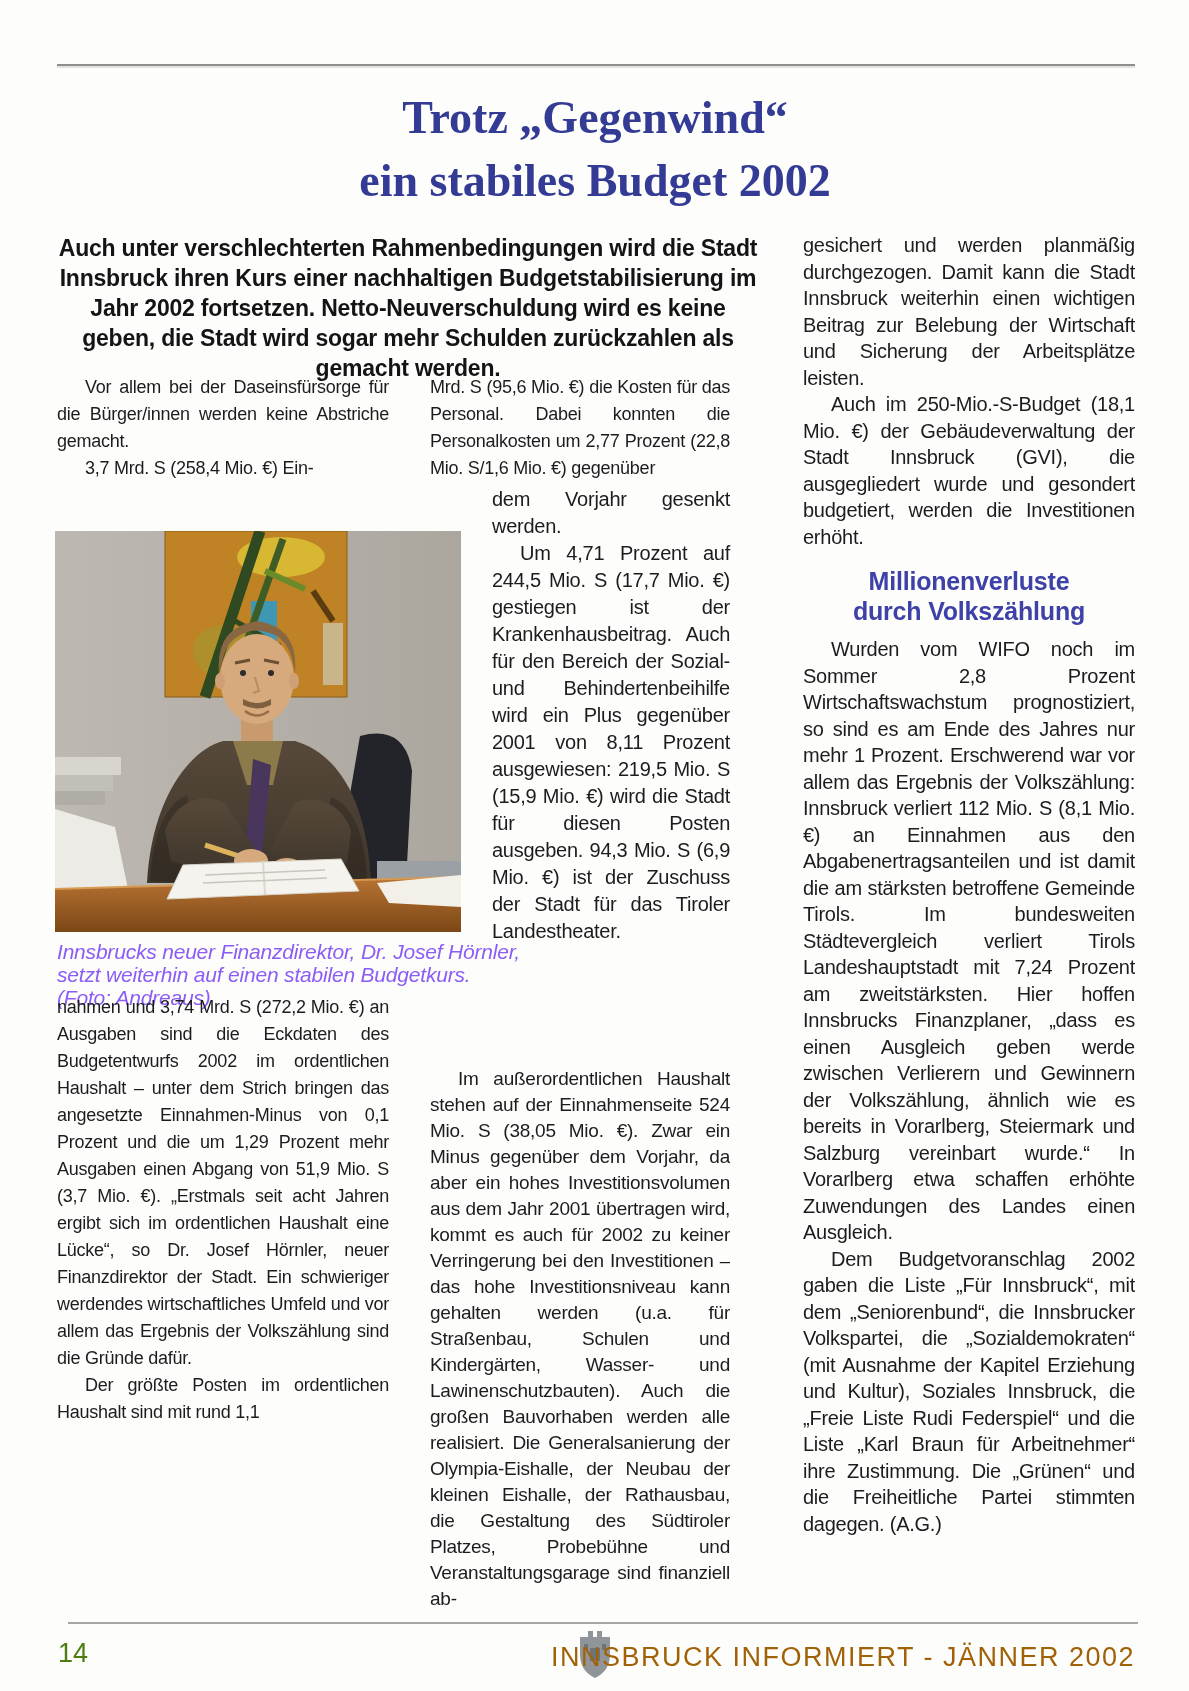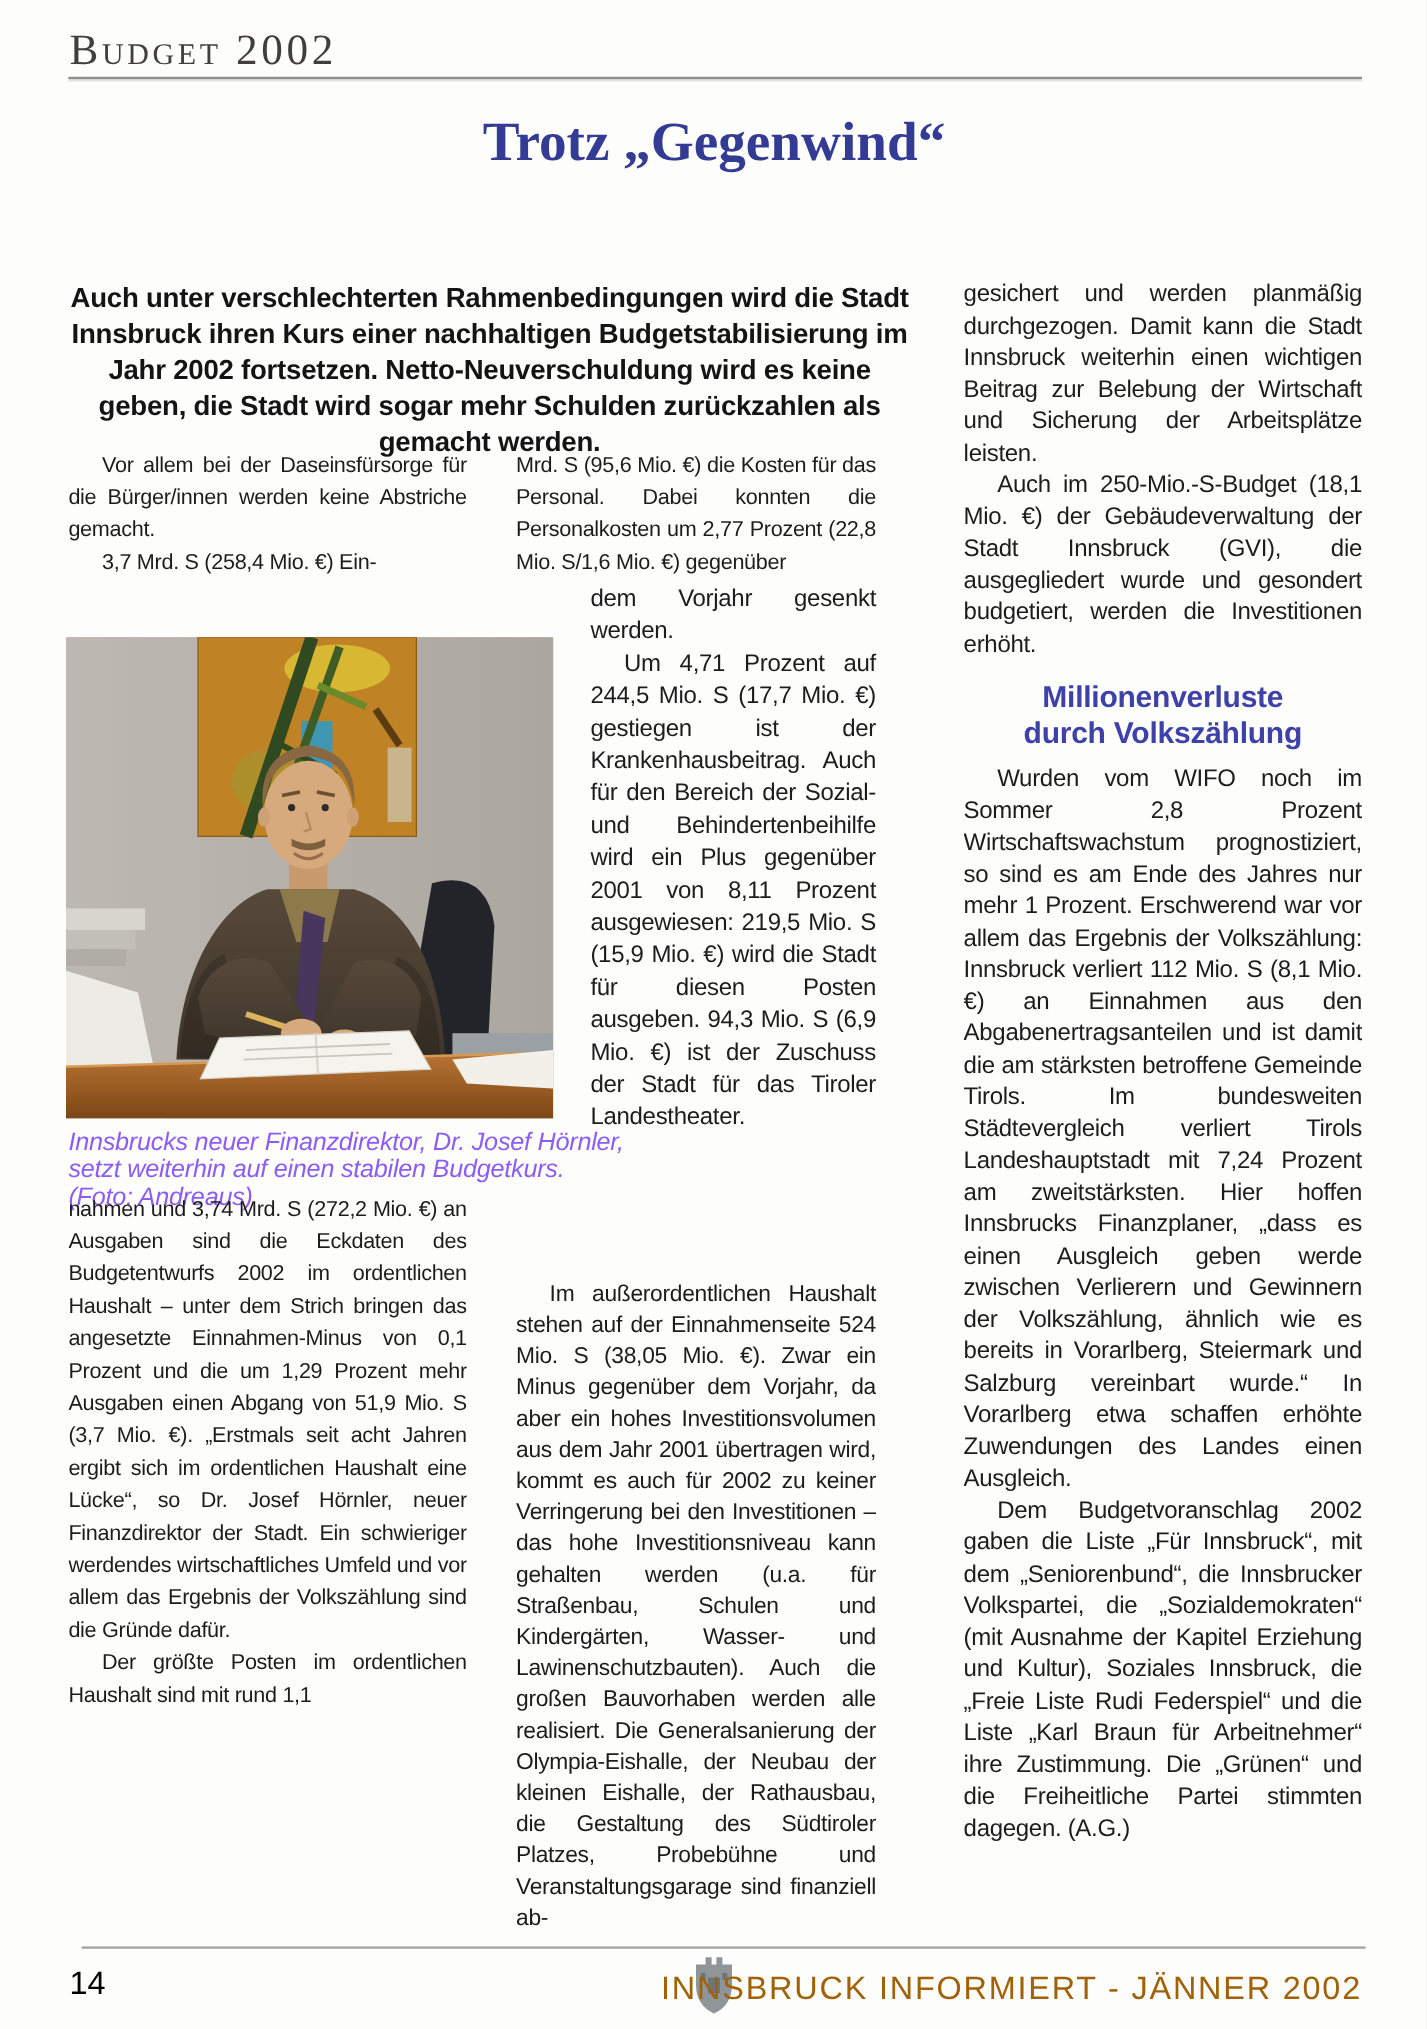--- a/index.html
+++ b/index.html
@@ -60,38 +60,38 @@
   .caption{
     position:absolute;left:57px;top:940px;width:468px;
     font-style:italic;font-size:21px;line-height:23px;color:#8b5cf6;
     letter-spacing:-0.2px;
   }
   
   .footer-rule{
     position:absolute;left:68px;top:1622px;width:1070px;height:2px;background:#a6a6a6;
   }
   .page-num{
-    position:absolute;left:58px;top:1638px;font-size:27px;color:#000000;
+    position:absolute;left:58px;top:1638px;font-size:27px;color:#4d7c0f;
   }
   .crest{position:absolute;left:576px;top:1628px;width:38px;height:52px;}
   .magazine{
     position:absolute;right:54px;top:1642px;font-size:27px;
     letter-spacing:1.5px;color:#a16207;
   }
 </style>
 </head>
 <body>
 
 <div id="page">
 
-  <div class="kicker">Budget 2002</div>
   <div class="header-rule"></div>
 
   <div class="title">
     <div>Trotz „Gegenwind“</div>
+    <div>ein stabiles Budget 2002</div>
   </div>
 
   <div class="lead">Auch unter verschlechterten Rahmenbedingungen wird die Stadt Innsbruck ihren Kurs einer nachhaltigen Budgetstabilisierung im Jahr 2002 fortsetzen. Netto-Neuverschuldung wird es keine geben, die Stadt wird sogar mehr Schulden zurückzahlen als gemacht werden.</div>
 
   <div class="col1a">
     <p class="body indent">Vor allem bei der Daseinsfürsorge für die Bürger/innen werden keine Abstriche gemacht.</p>
     <p class="body indent">3,7 Mrd. S (258,4 Mio. €) Ein-</p>
   </div>
 
   <div class="photo">

